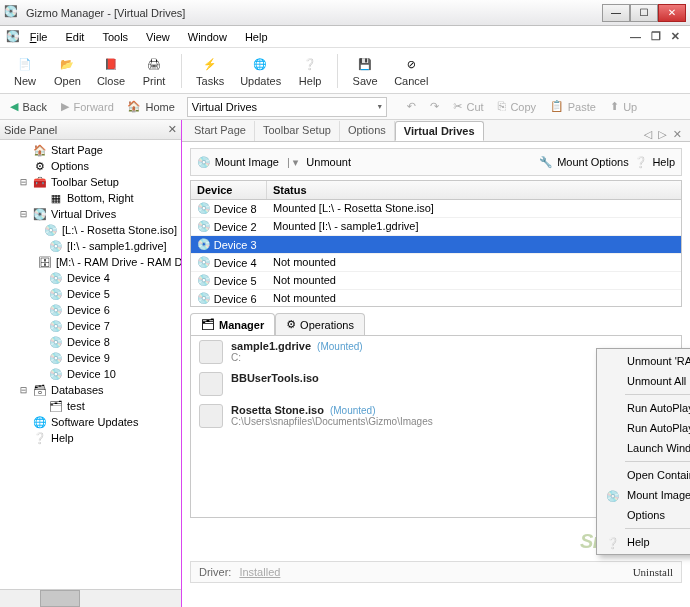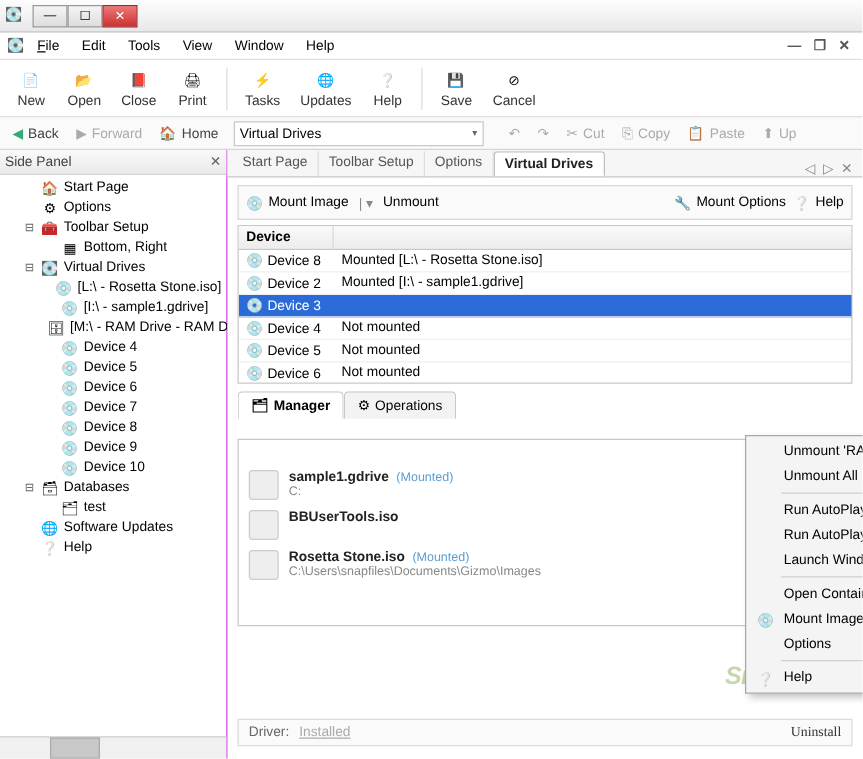--- a/index.html
+++ b/index.html
@@ -75,50 +75,51 @@
 .drow { display:flex; border-bottom:1px solid #f0f0f0;}
 .drow .c1 { width:76px; padding:2px 6px; display:flex; align-items:center; gap:3px;}
 .drow .c2 { flex:1; padding:2px 6px;}
 .drow.sel { background:#2a6bd8; color:#fff; }
 .drow.sel .c1, .drow.sel .c2 { color:#fff; }
 
 
 .libtabs { margin: 6px 8px 0; display:flex; gap:0;}
 .ltab { padding:4px 10px; border:1px solid #c8c8c8; border-bottom:none; background:#f3f3f3; border-radius:4px 4px 0 0; display:flex; gap:4px; align-items:center;}
 .ltab.active { background:#fff; font-weight:bold;}
-.libpane { margin: 16px 8px; border:1px solid #c8c8c8; padding:20px 0; height:150px; overflow:auto; background:#fff;}
+.libpane { margin: 0 8px; border:1px solid #c8c8c8; padding:0 0; height:183px; overflow:auto; background:#fff;}
 .litem { display:flex; gap:8px; padding:4px 8px; }
 .litem .li-ico { width:24px; height:24px; background:#eee; border:1px solid #ccc; border-radius:3px; flex-shrink:0;}
 .litem .li-body { flex:1; min-width:0; }
 .litem .li-title { font-weight:bold; color:#222; display:flex; gap:6px; align-items:baseline;}
 .litem .li-title .mnt { font-weight:normal; color:#5aa0d0; font-size:10px;}
 .litem .li-sub { color:#888; font-size:10px; white-space:nowrap; overflow:hidden; text-overflow:ellipsis;}
 .litem .li-time { color:#888; font-size:10px; white-space:nowrap;}
 
 
-.footer { margin: auto 8px 6px; border:1px solid #dcdcdc; height:22px; display:flex; align-items:center; padding:0 8px; gap:8px; background:#fafafa; position:absolute; bottom:4px; left:0; right:0;}
+.footer { margin: auto 8px 20px; border:1px solid #dcdcdc; height:22px; display:flex; align-items:center; padding:0 8px; gap:8px; background:#fafafa; position:absolute; bottom:4px; left:0; right:0;}
 .footer .lab { color:#666; }
 .footer .val { color:#aaa;text-decoration:underline; }
 .footer .sp { flex:1; }
 .footer .link { color:#333;font-family:Liberation Serif, serif; }
 
 
 .ctxmenu { position:absolute; left:414px; top:228px; width:252px; background:#f4f4f4; border:1px solid #a8a8a8; box-shadow: 3px 3px 6px rgba(0,0,0,.25); padding:2px; z-index:100;}
 .ctxmenu .cmi { padding:4px 8px 4px 28px; position:relative; white-space:nowrap;}
 .ctxmenu .csep { height:1px; background:#d0d0d0; margin:3px 2px 3px 26px;}
 .ctxmenu .cico { position:absolute; left:6px; top:3px; width:16px; height:16px; display:flex; align-items:center; justify-content:center; font-size:11px;}
 
 
 .wm { position:absolute; right:20px; bottom:54px; font-size:20px; font-style:italic; font-weight:bold; color:#8fb060; opacity:.5; letter-spacing:-.5px;}
 </style>
 </head>
 <body>
 
 <div class="titlebar">
   <span class="icon">💽</span>
+  <span class="title">Gizmo Manager - [Virtual Drives]</span>
   <div class="winbtns">
     <div class="winbtn">—</div>
     <div class="winbtn">☐</div>
     <div class="winbtn close">✕</div>
   </div>
 </div>
 
 <div class="menubar">
   <span>💽</span>
   <span class="mi"><u>F</u><span title="File">ile</span></span>
@@ -357,20 +358,21 @@
         </div>
       <div class="mb">
           <span>❔</span>
           <span>Help</span>
         </div>
     </div>
 
     <div class="devtable">
       <div class="dh">
         <div class="c1">Device</div>
+        <div class="c2">Status</div>
       </div>
       <div class="drow-wrap" id="devrows">
           <div class="drow">
             <div class="c1">
               <span>💿</span>
               <span>Device 8</span>
             </div>
             <div class="c2">Mounted [L:\ - Rosetta Stone.iso]</div>
           </div>
           <div class="drow">

